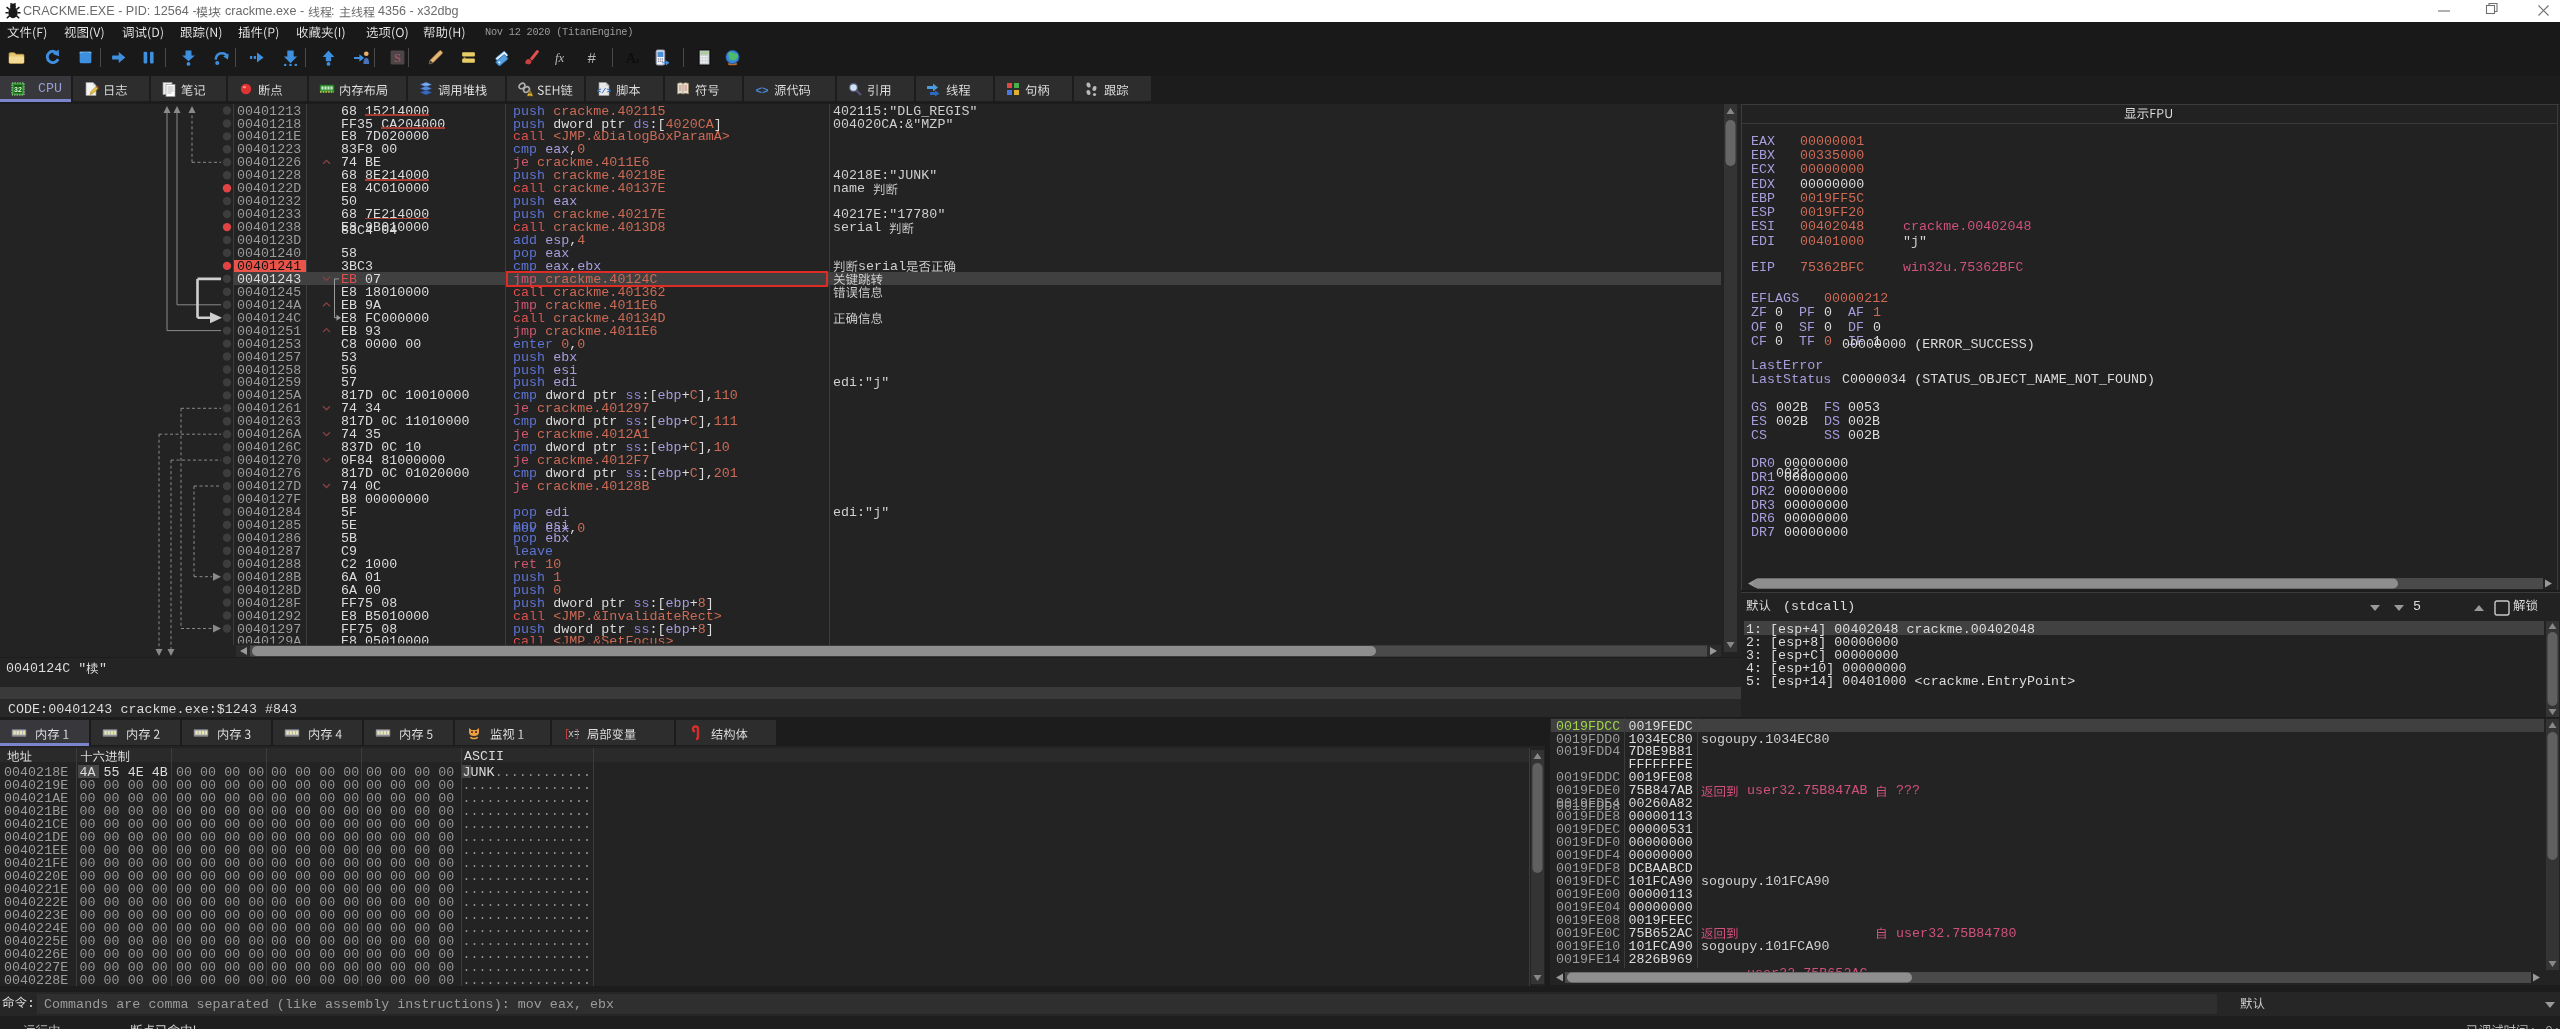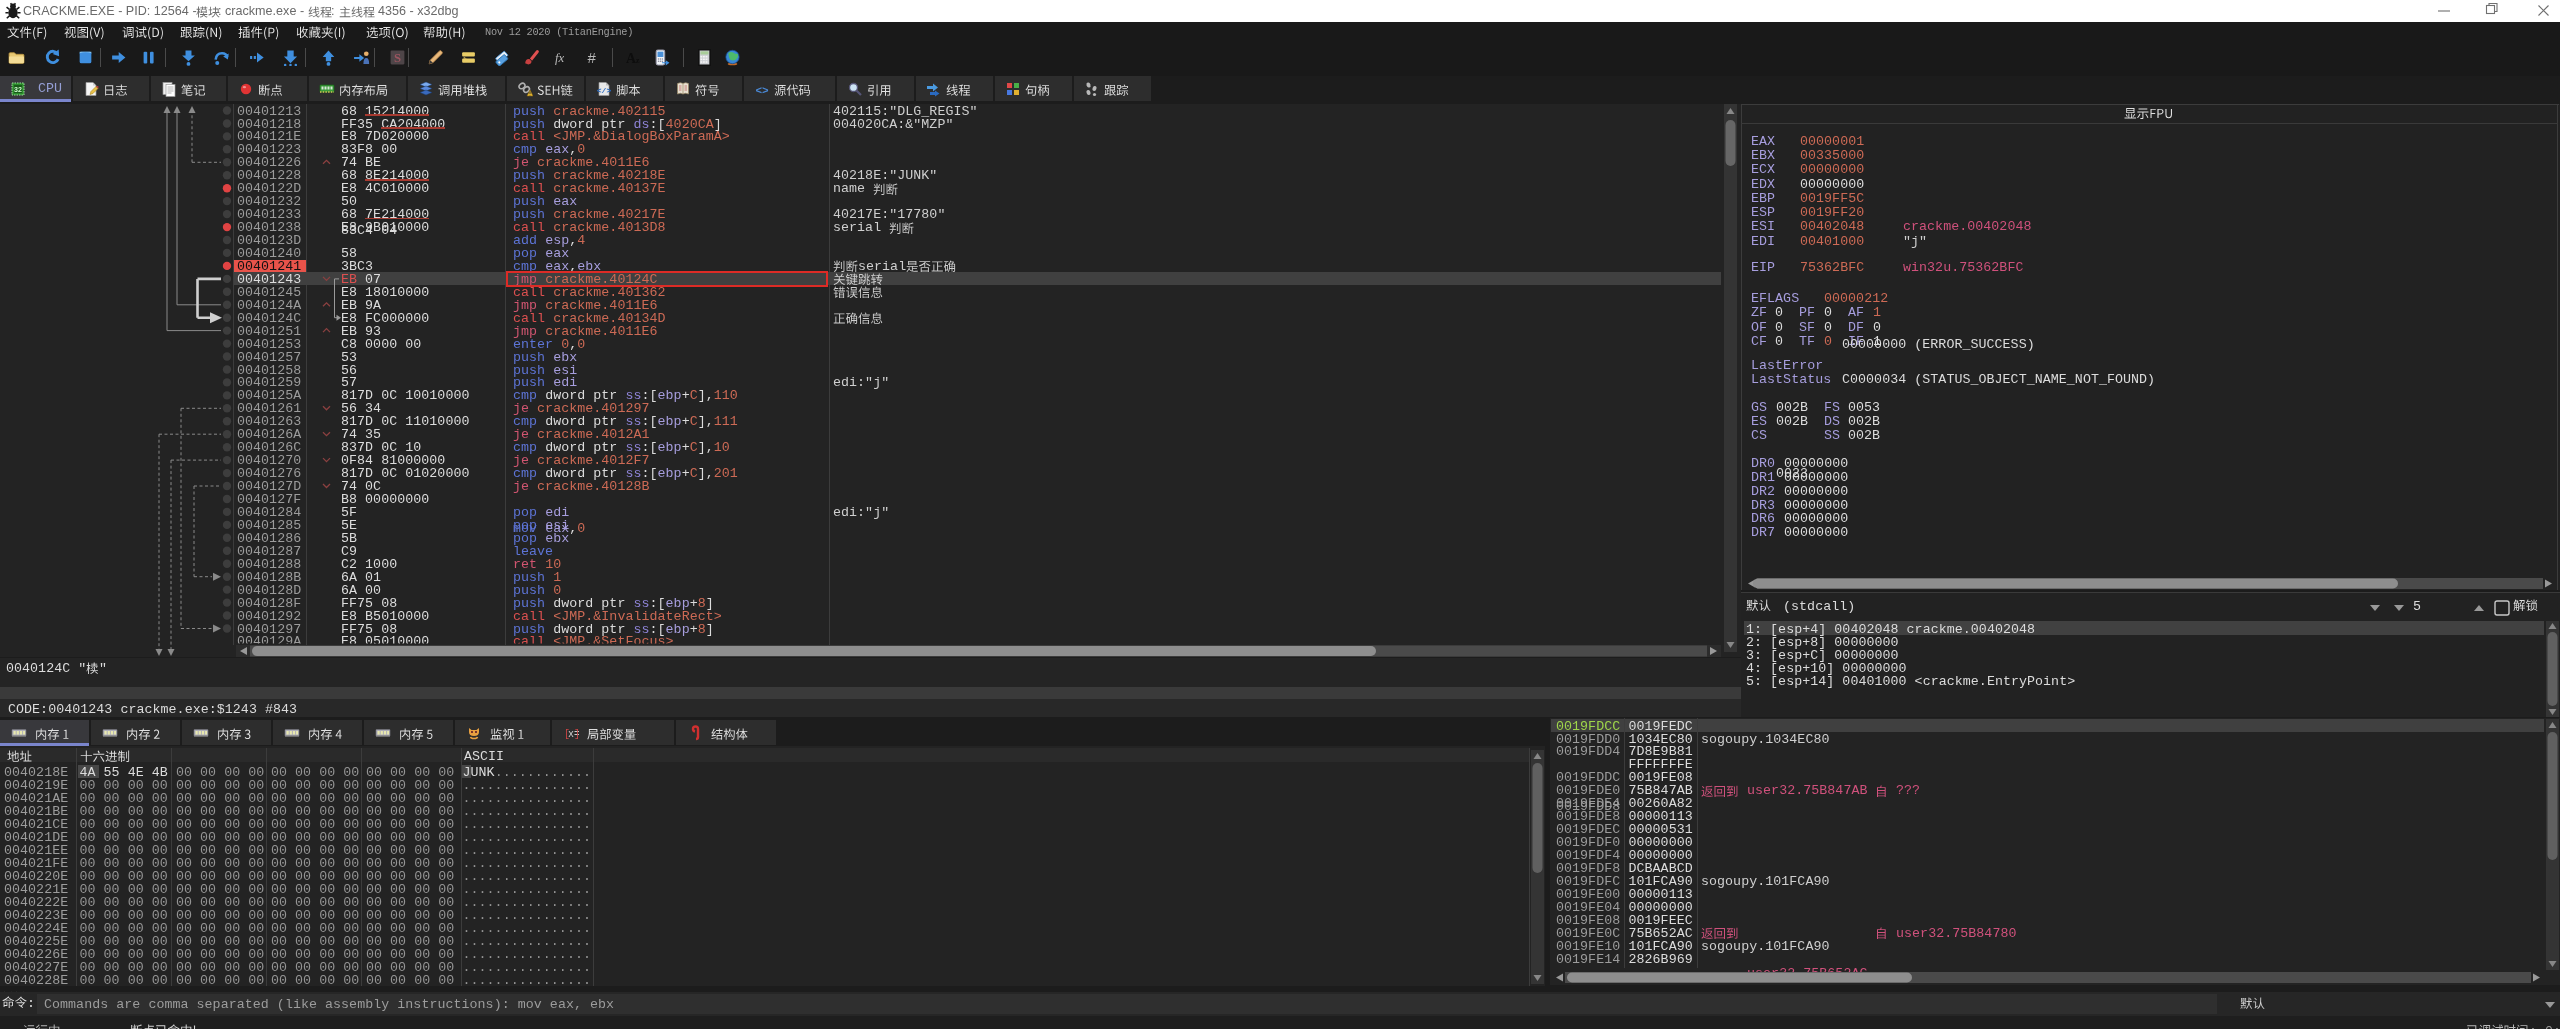--- a/index.html
+++ b/index.html
@@ -449,21 +449,21 @@
 <div class="m" style="left:341px;top:363.5px;"><span class="w">56</span></div>
 <div class="m" style="left:513px;top:363.5px;"><span class="b">push </span><span class="e">esi</span></div>
 <div class="m" style="left:237px;top:376.4px;"><span class="g2">00401259</span></div>
 <div class="m" style="left:341px;top:376.4px;"><span class="w">57</span></div>
 <div class="m" style="left:513px;top:376.4px;"><span class="b">push </span><span class="e">edi</span></div>
 <div class="m" style="left:833px;top:376.4px;"><span class="cm">edi:"j"</span></div>
 <div class="m" style="left:237px;top:389.4px;"><span class="g2">0040125A</span></div>
 <div class="m" style="left:341px;top:389.4px;"><span class="w">817D 0C 10010000</span></div>
 <div class="m" style="left:513px;top:389.4px;"><span class="b">cmp </span><span class="w">dword ptr </span><span class="sg">ss</span><span class="w">:[</span><span class="e">ebp</span><span class="w">+</span><span class="n">C</span><span class="w">],</span><span class="n">110</span></div>
 <div class="m" style="left:237px;top:402.3px;"><span class="g2">00401261</span></div>
-<div class="m" style="left:341px;top:402.3px;"><span class="w">56 34</span></div>
+<div class="m" style="left:341px;top:402.3px;"><span class="w">74 34</span></div>
 <div class="m" style="left:513px;top:402.3px;"><span class="j">je </span><span class="n">crackme.401297</span></div>
 <div class="m" style="left:237px;top:415.3px;"><span class="g2">00401263</span></div>
 <div class="m" style="left:341px;top:415.3px;"><span class="w">817D 0C 11010000</span></div>
 <div class="m" style="left:513px;top:415.3px;"><span class="b">cmp </span><span class="w">dword ptr </span><span class="sg">ss</span><span class="w">:[</span><span class="e">ebp</span><span class="w">+</span><span class="n">C</span><span class="w">],</span><span class="n">111</span></div>
 <div class="m" style="left:237px;top:428.3px;"><span class="g2">0040126A</span></div>
 <div class="m" style="left:341px;top:428.3px;"><span class="w">74 35</span></div>
 <div class="m" style="left:513px;top:428.3px;"><span class="j">je </span><span class="n">crackme.4012A1</span></div>
 <div class="m" style="left:237px;top:441.2px;"><span class="g2">0040126C</span></div>
 <div class="m" style="left:341px;top:441.2px;"><span class="w">837D 0C 10</span></div>
 <div class="m" style="left:513px;top:441.2px;"><span class="b">cmp </span><span class="w">dword ptr </span><span class="sg">ss</span><span class="w">:[</span><span class="e">ebp</span><span class="w">+</span><span class="n">C</span><span class="w">],</span><span class="n">10</span></div>

